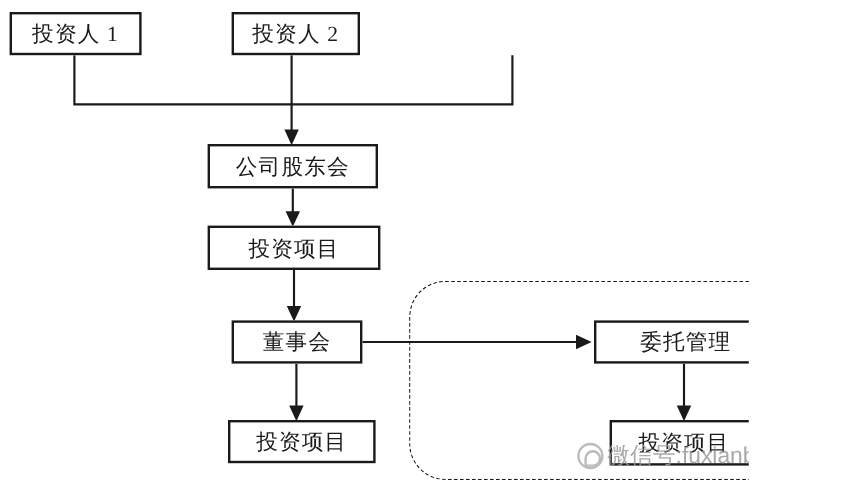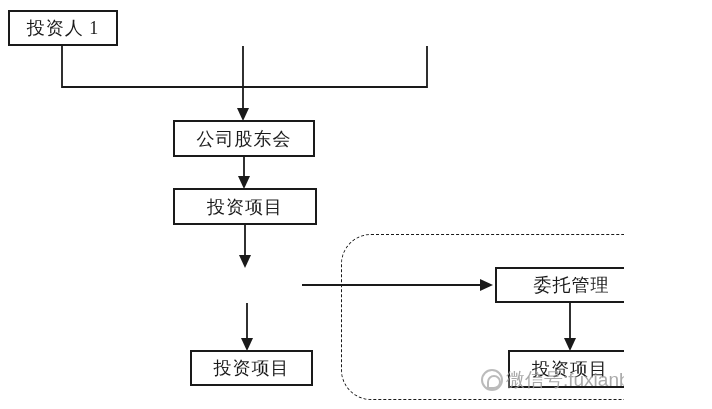--- a/index.html
+++ b/index.html
@@ -62,23 +62,25 @@
       <polygon points="245,268 239,255 251,255"></polygon>
       <polygon points="247,351 241,338 253,338"></polygon>
       <polygon points="493,285 480,279 480,291"></polygon>
       <polygon points="570,351 564,338 576,338"></polygon>
     </g>
   </svg>
 
   <div class="dashed-group"></div>
 
   <div class="box" style="left:8px;top:10px;width:110px;height:36px">投资人 1</div>
+  <div class="box" style="left:193px;top:10px;width:107px;height:36px">投资人 2</div>
 
   <div class="box" style="left:173px;top:120px;width:142px;height:37px">公司股东会</div>
   <div class="box" style="left:173px;top:188px;width:144px;height:37px">投资项目</div>
+  <div class="box" style="left:193px;top:267px;width:109px;height:36px">董事会</div>
   <div class="box" style="left:190px;top:350px;width:123px;height:36px">投资项目</div>
 
   <div class="box" style="left:495px;top:267px;width:153px;height:36px">委托管理</div>
   <div class="box" style="left:508px;top:350px;width:124px;height:38px">投资项目</div>
 
 
   <div class="watermark">
     <span class="wm-logo"></span>
     <span>微信号:fuxianbubin</span>
   </div>

